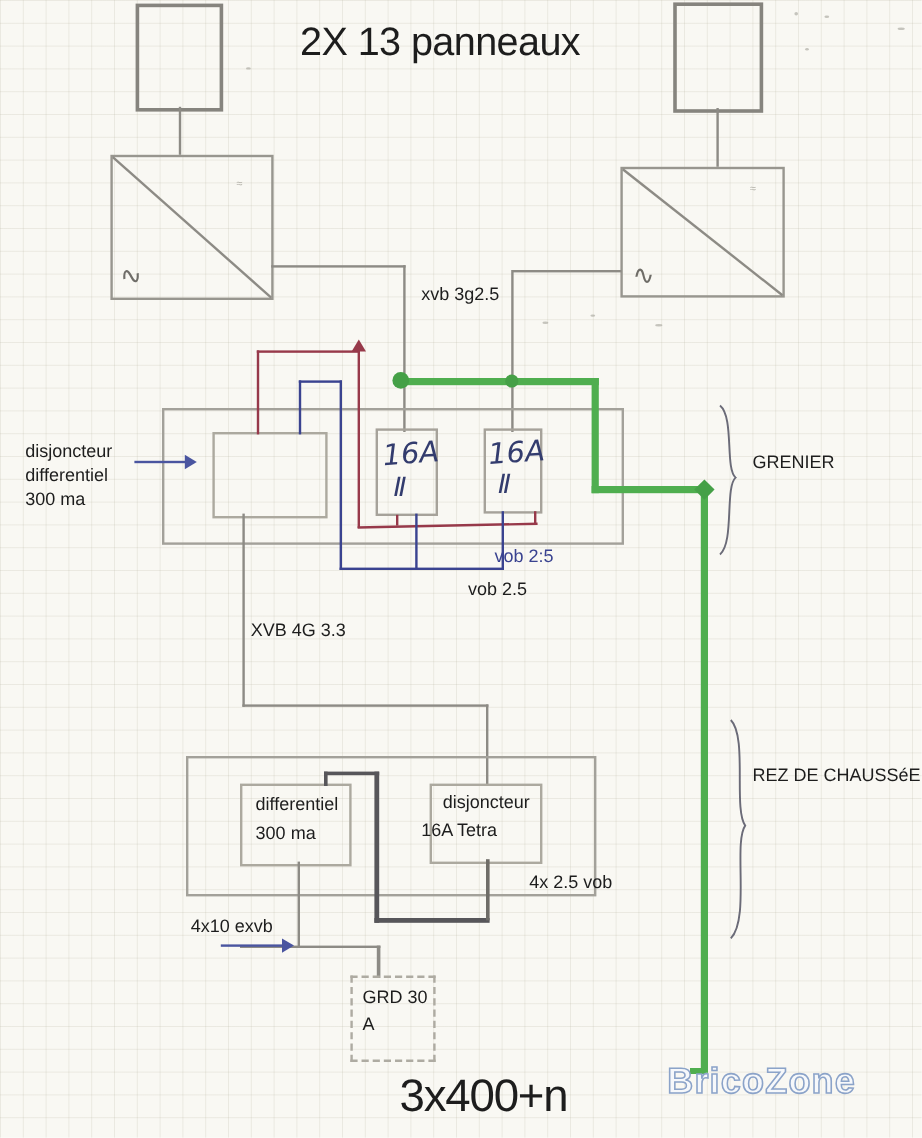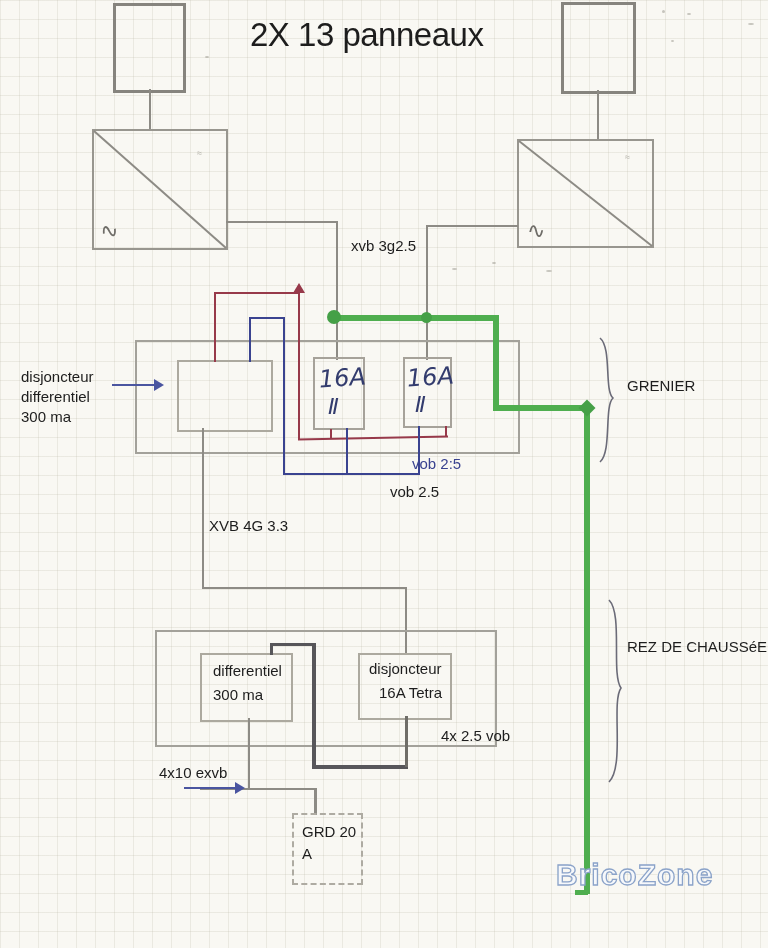--- a/index.html
+++ b/index.html
@@ -24,21 +24,21 @@
   .t{position:absolute;color:#1d1d1d;white-space:nowrap;z-index:4;line-height:1.15;}
   .big{font-size:33px;letter-spacing:-.5px;}
   .lab{font-size:15px;}
   .ink{color:#333c6e;font-family:"DejaVu Sans",sans-serif;font-style:italic;}
   .arrR{position:absolute;width:0;height:0;border-top:6px solid transparent;border-bottom:6px solid transparent;border-left:10px solid #4a55a0;z-index:3;}
   .arrUred{position:absolute;width:0;height:0;border-left:6px solid transparent;border-right:6px solid transparent;border-bottom:10px solid #97394a;z-index:3;}
   .sine{position:absolute;color:#6f6d68;font-size:22px;z-index:2;font-family:"DejaVu Sans",sans-serif;}
   .mark{position:absolute;color:#b2b0a8;font-size:9px;z-index:2;}
   .speck{position:absolute;background:#9b998f;border-radius:50%;opacity:.55;z-index:1;}
   svg{position:absolute;z-index:2;}
-  .wm{position:absolute;font-weight:bold;z-index:5;color:#f6f8fb;-webkit-text-stroke:1.3px #8ba3c9;letter-spacing:1px;}
+  .wm{position:absolute;font-weight:bold;z-index:5;color:#f6f8fb;-webkit-text-stroke:1.3px #8ba3c9;letter-spacing:1px;margin-top:27px;}
   .wm2{position:absolute;font-weight:bold;z-index:5;color:#e8edf5;-webkit-text-stroke:1px #7f99c2;letter-spacing:.5px;}
 </style>
 </head>
 <body>
 
 <div id="canvas">
 
   <div class="pbox" style="left:113px;top:3px;width:67px;height:84px;border-width:3px;border-color:#86847e"></div>
   <div class="pbox" style="left:561px;top:2px;width:69px;height:86px;border-width:3px;border-color:#86847e"></div>
   <div class="v" style="left:149px;top:89px;height:40px"></div>
@@ -123,40 +123,41 @@
   <div class="h" style="left:202px;top:587px;width:205px"></div>
   <div class="v" style="left:405px;top:587px;height:68px"></div>
   <div class="t lab" style="left:209px;top:517px">XVB 4G 3.3</div>
 
   <div class="pbox" style="left:155px;top:630px;width:338px;height:113px;border-color:#a3a19a"></div>
   <div class="pbox" style="left:200px;top:653px;width:89px;height:65px;border-color:#aca99f"></div>
   <div class="t lab" style="left:213px;top:662px">differentiel</div>
   <div class="t lab" style="left:213px;top:686px">300 ma</div>
   <div class="pbox" style="left:358px;top:653px;width:90px;height:63px;border-color:#aca99f"></div>
   <div class="t lab" style="left:369px;top:660px">disjoncteur</div>
-  <div class="t lab" style="left:379px;top:684px">16A Tetra</div>
+  <div class="t lab" style="left:351px;top:684px">16A Tetra</div>
 
   <div class="v dark" style="left:270px;top:643px;height:12px;width:3px"></div>
   <div class="h dark" style="left:270px;top:643px;width:46px;height:3px"></div>
   <div class="v dark" style="left:312px;top:643px;height:126px;width:4px"></div>
   <div class="h dark" style="left:312px;top:765px;width:96px;height:4px"></div>
   <div class="v" style="left:405px;top:716px;height:51px;width:3px;background:#6f6d68"></div>
   <div class="t lab" style="left:441px;top:727px">4x 2.5 vob</div>
 
   <div class="v" style="left:248px;top:718px;height:72px"></div>
   <div class="h" style="left:200px;top:788px;width:117px"></div>
   <div class="v" style="left:314px;top:788px;height:27px;width:3px"></div>
   <div class="t lab" style="left:159px;top:764px">4x10 exvb</div>
   <div class="h blue" style="left:184px;top:787px;width:52px;background:#4a55a0"></div>
   <div class="arrR" style="left:235px;top:782px"></div>
 
   <div class="pbox" style="left:292px;top:813px;width:67px;height:68px;border-style:dashed;border-color:#aeaba2"></div>
-  <div class="t lab" style="left:302px;top:823px">GRD 20</div>
+  <div class="t lab" style="left:302px;top:823px">GRD 30</div>
   <div class="t lab" style="left:302px;top:845px">A</div>
 
+  <div class="t" style="left:333px;top:893px;font-size:38px;letter-spacing:-1px">3x400+n</div>
 
   <div class="wm" style="left:556px;top:858px;font-size:30px">BricoZone</div>
 
   <div class="speck" style="left:662px;top:10px;width:3px;height:3px"></div>
   <div class="speck" style="left:687px;top:13px;width:4px;height:2px"></div>
   <div class="speck" style="left:748px;top:23px;width:6px;height:2px"></div>
   <div class="speck" style="left:671px;top:40px;width:3px;height:2px"></div>
   <div class="speck" style="left:452px;top:268px;width:5px;height:2px"></div>
   <div class="speck" style="left:492px;top:262px;width:4px;height:2px"></div>
   <div class="speck" style="left:546px;top:270px;width:6px;height:2px"></div>

